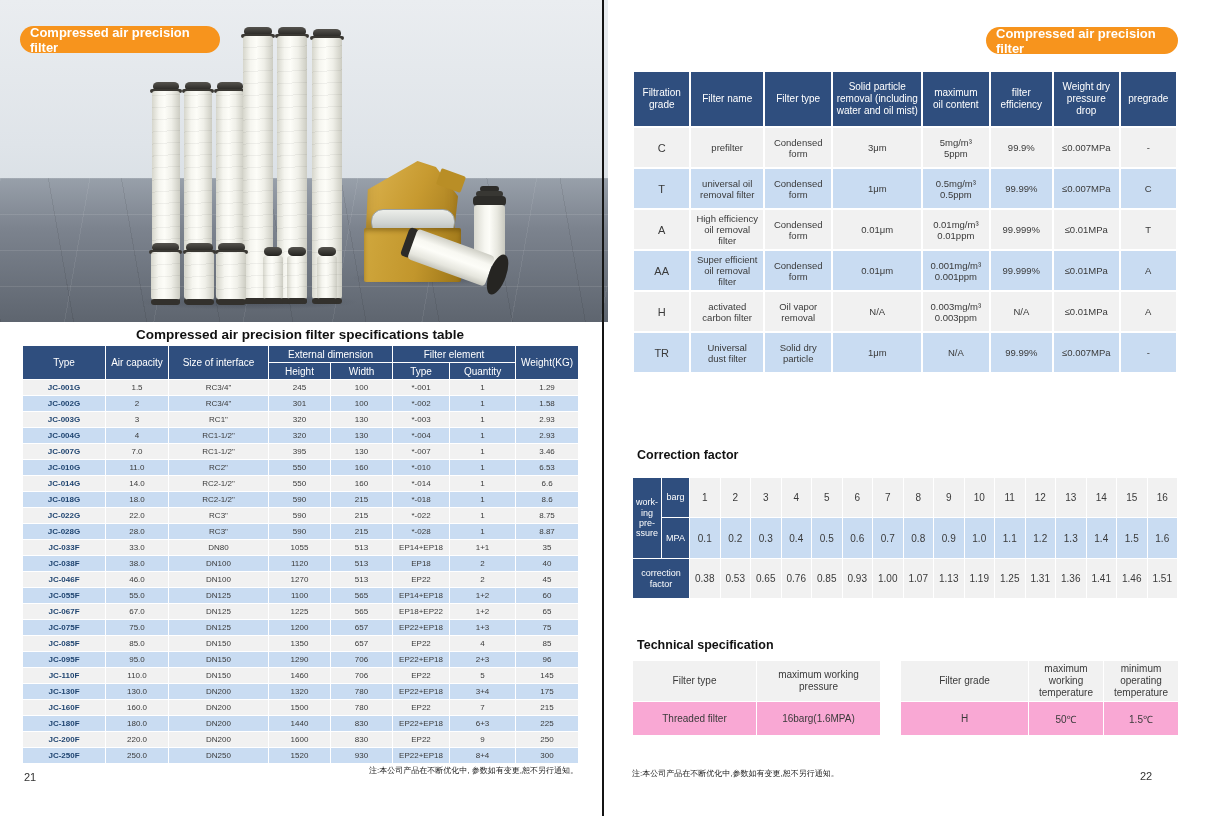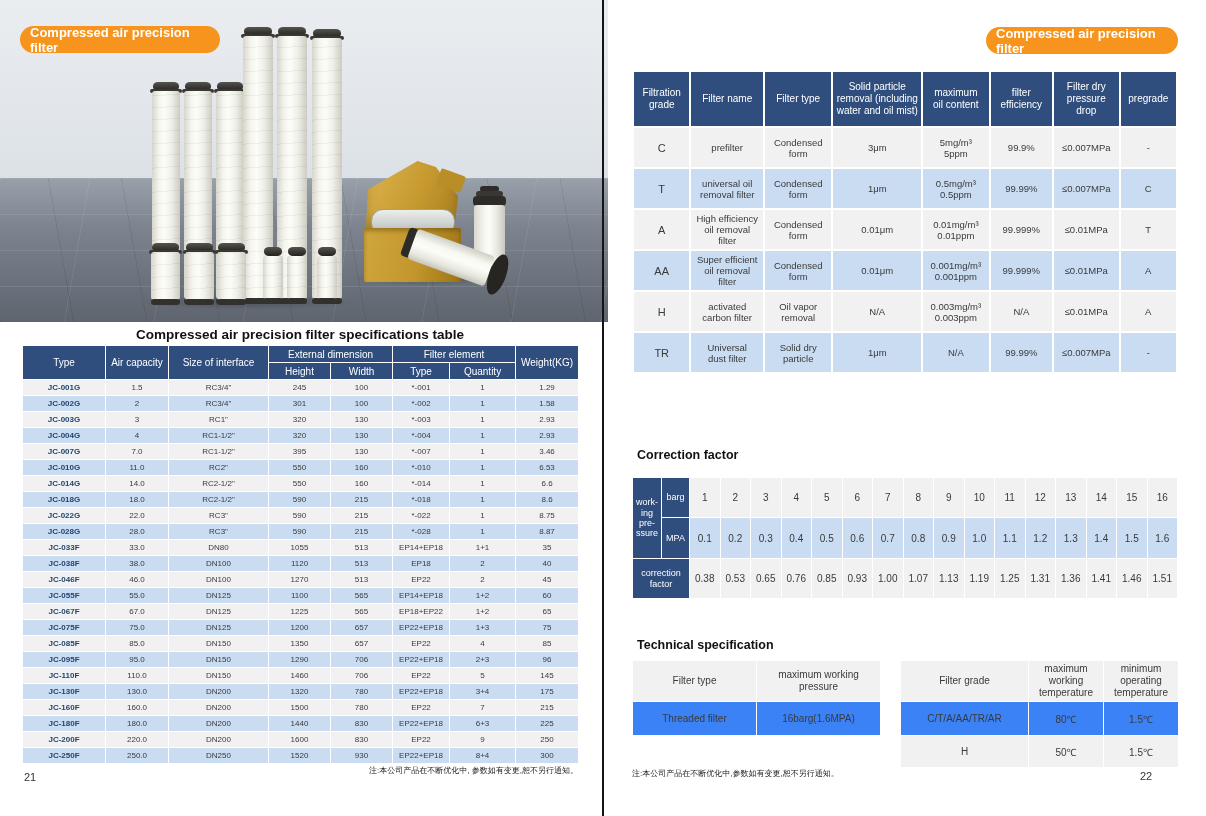--- a/index.html
+++ b/index.html
@@ -105,21 +105,21 @@
   .corr-table .row-mpa{height:41px;}
   .corr-table .row-cf{height:40px;}
   .corr-table .row-barg td{background:#f1f1f1;}
   .corr-table .row-mpa td{background:#c9dcf2;}
   .corr-table .row-cf td{background:#f1f1f1;}
 
   
   .tech-table{font-size:10px;position:absolute;}
   .tech-table td{border:1px solid #fff;}
   .tech-table .th-row td{background:#f1f1f1;height:40px;line-height:1.2;}
-  .tech-table tbody tr:nth-child(1){background:#3b82f6;height:34px;}
+  .tech-table tbody tr:nth-child(1){background:#f9a8d4;height:34px;}
   .tech-table tbody tr:nth-child(2){background:#f1f1f1;height:32px;}
   .tech-pressure{left:632px;top:660px;width:248px;}
   .tech-temp{left:900px;top:660px;width:278px;}
 </style>
 </head>
 <body>
 
 <div id="canvas">
 
   <div class="photo">
@@ -517,21 +517,21 @@
       <tr>
           <th>Filtration
 grade</th>
           <th>Filter name</th>
           <th>Filter type</th>
           <th>Solid particle removal (including water and oil mist)</th>
           <th>maximum
 oil content</th>
           <th>filter
 efficiency</th>
-          <th>Filter dry
+          <th>Weight dry
 pressure
 drop</th>
           <th>pregrade</th>
         </tr>
     </thead>
     <tbody>
         <tr>
           <td>C</td>
           <td>prefilter</td>
           <td>Condensed
@@ -720,25 +720,20 @@
           <td>maximum
 working
 temperature</td>
           <td>minimum
 operating
 temperature</td>
         </tr>
       </thead>
     <tbody>
         <tr>
-          <td>C/T/A/AA/TR/AR</td>
-          <td>80℃</td>
-          <td>1.5℃</td>
-        </tr>
-        <tr>
           <td>H</td>
           <td>50℃</td>
           <td>1.5℃</td>
         </tr>
       </tbody>
   </table>
 
   <div class="note" style="left:632px;top:768px;width:400px;text-align:left;">注:本公司产品在不断优化中,参数如有变更,恕不另行通知。</div>
   <div class="pagenum" style="left:1140px;top:770px;">22</div>
 

